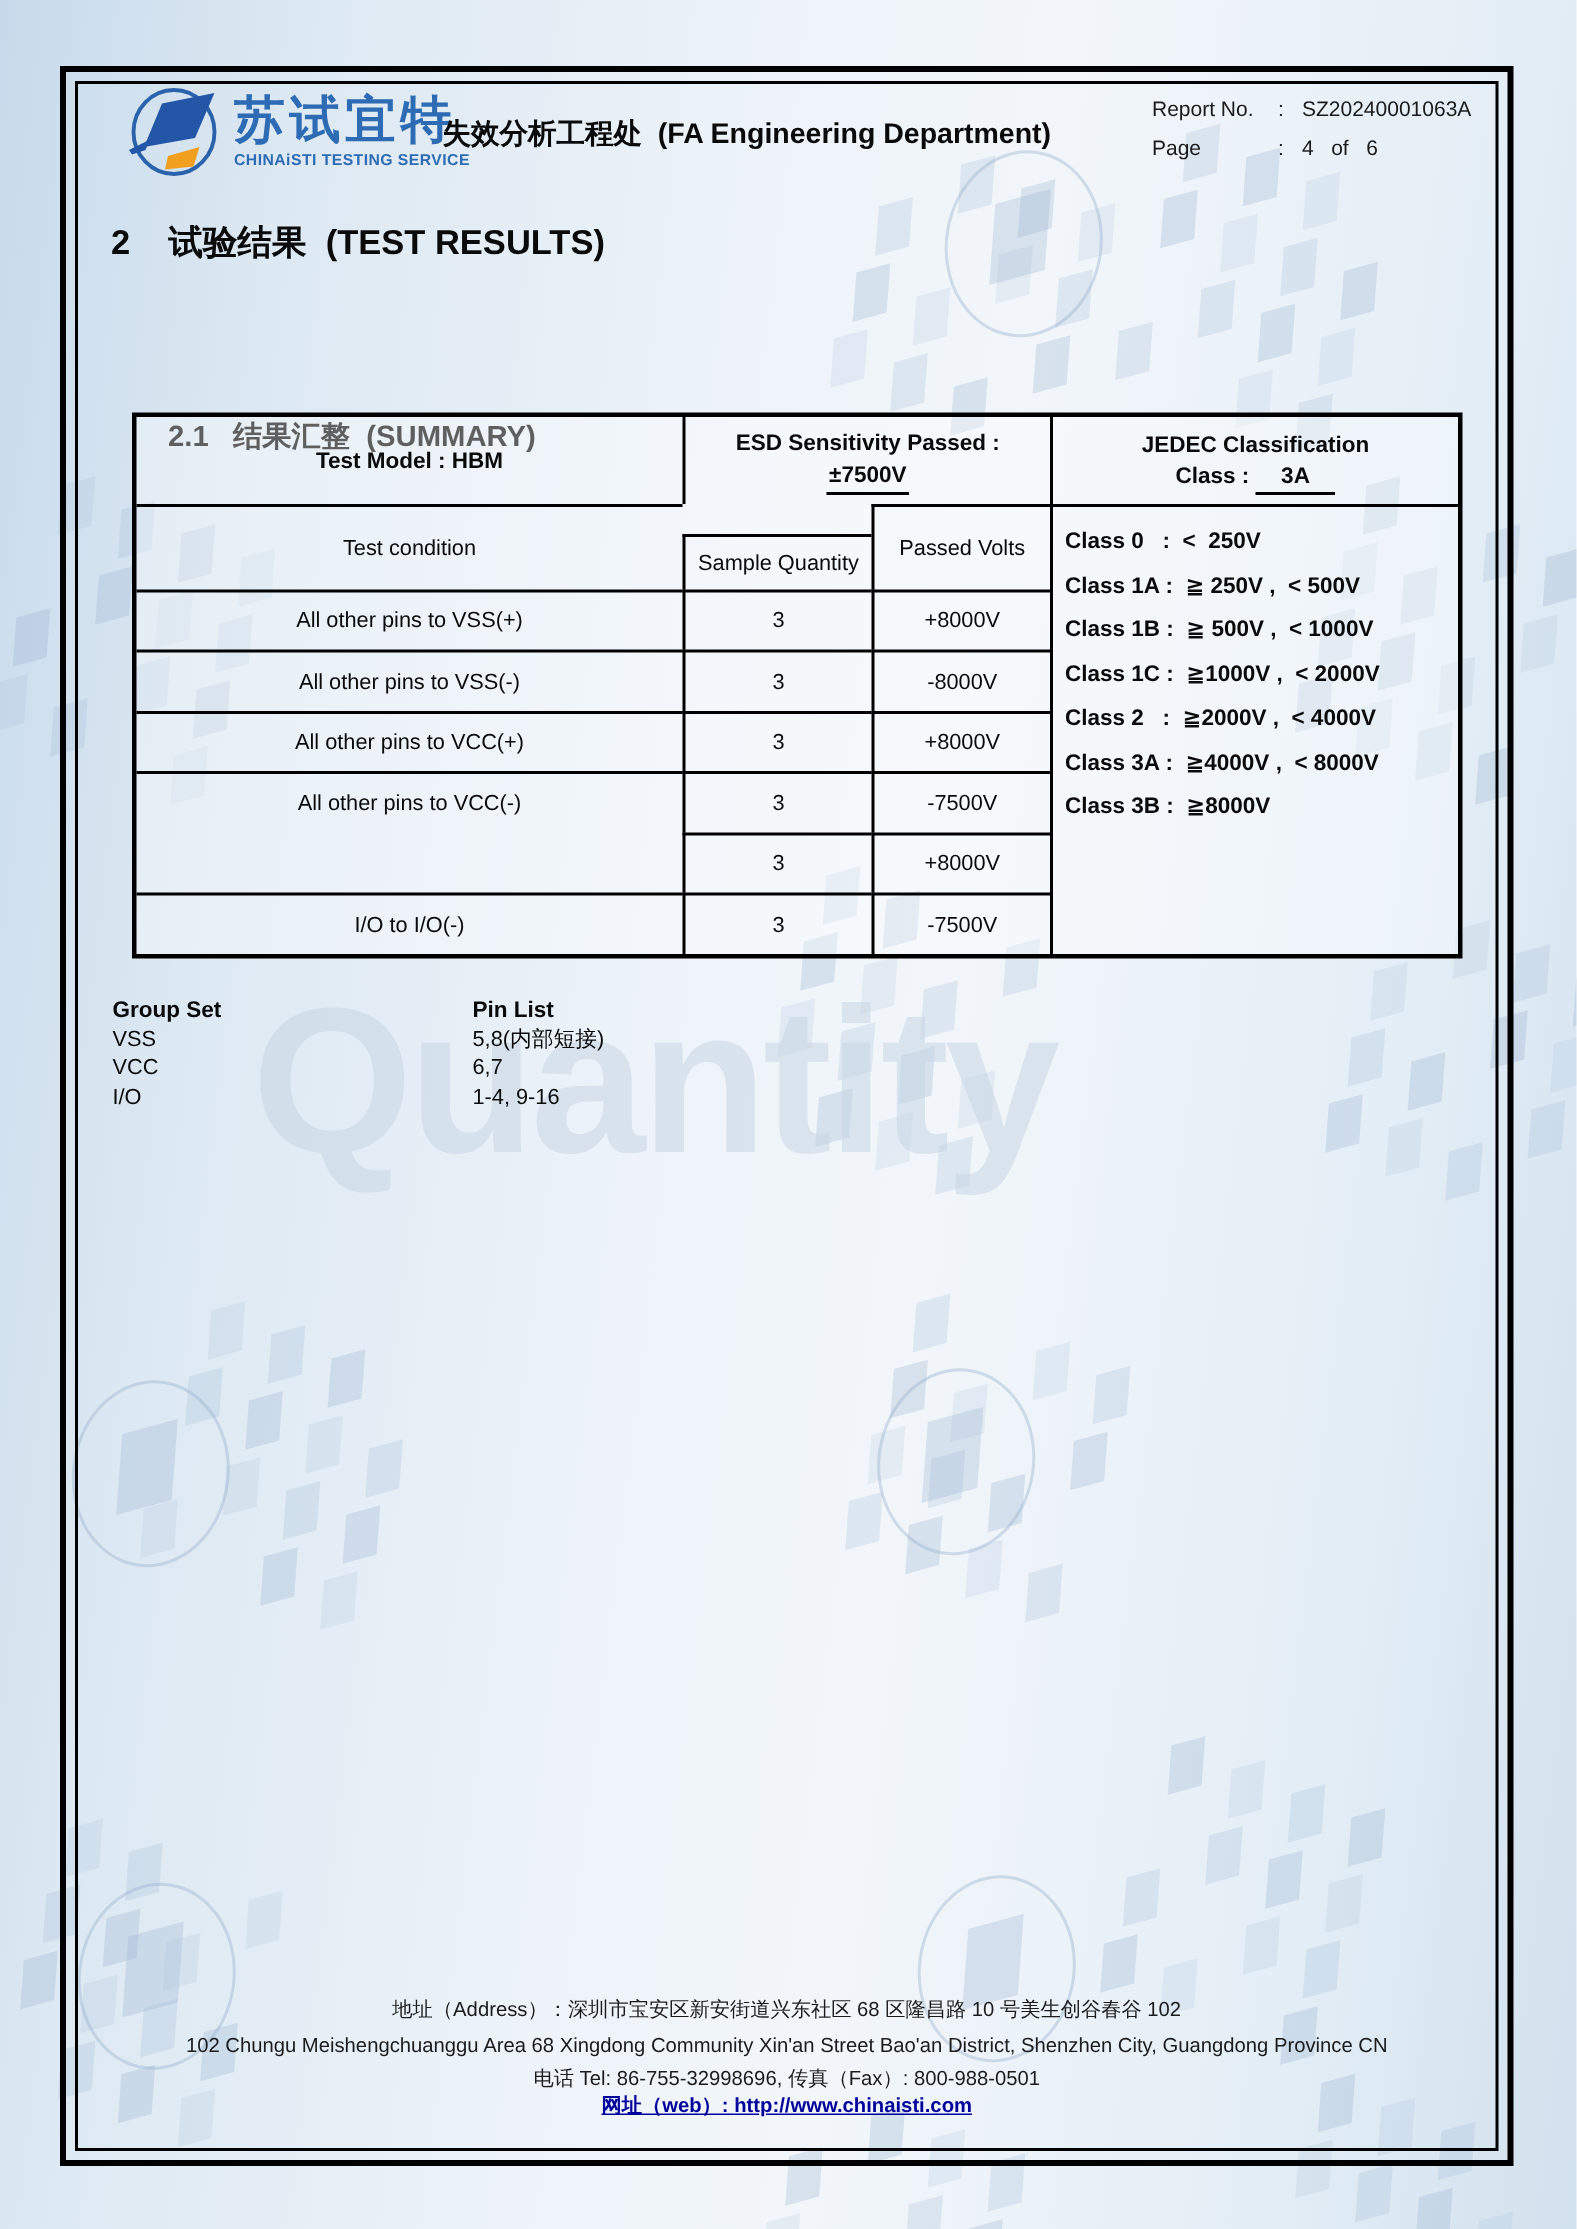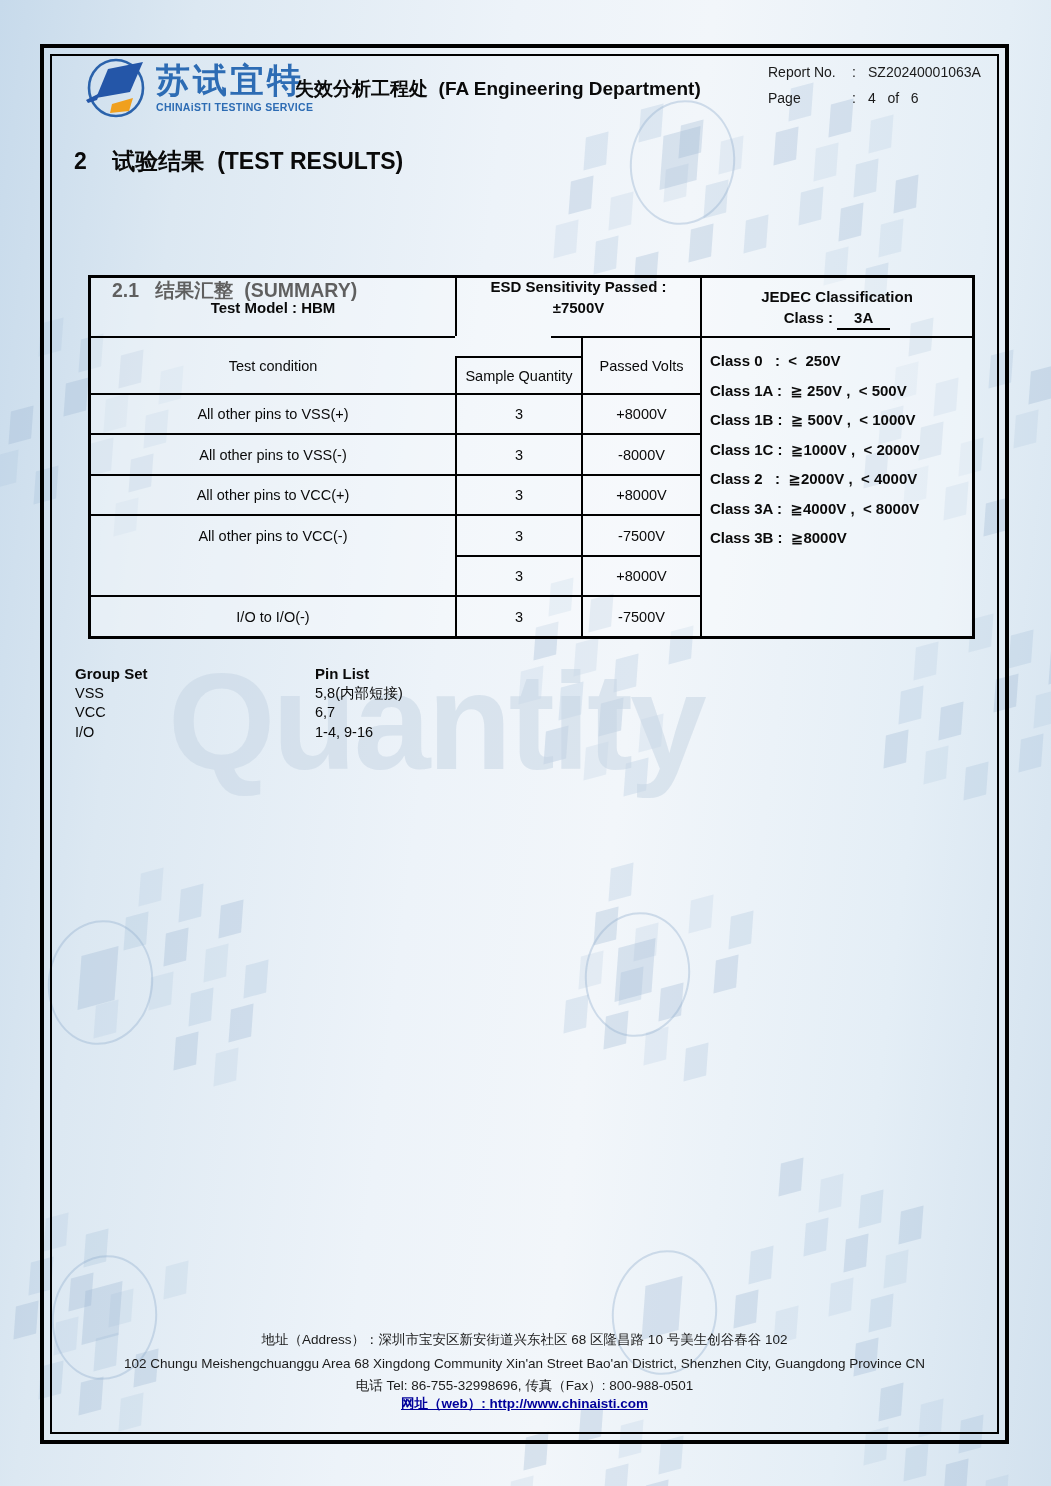--- a/index.html
+++ b/index.html
@@ -58,21 +58,21 @@
     border:3px solid #000;
     background:rgba(255,255,255,0.35);
   }
   .cell { border-left:2px solid #000; border-top:2px solid #000;
     display:flex; align-items:center; justify-content:center;
     text-align:center; font-size:14.5px; white-space:pre; }
   .cell.no-l { border-left:none; }
   .cell.no-t { border-top:none; }
   .cell.bold { font-weight:bold; font-size:15px; }
   .cell.two-line { flex-direction:column; line-height:21px; }
-  .u-line { border-bottom:2px solid #000; padding:0 2px 18px 2px; }
+  .u-line { border-bottom:2px solid #000; padding:0 2px 1px 2px; }
   .u-class { border-bottom:2px solid #000; padding:0 17px 2px 17px; }
   .jedec-body { grid-row:2/9; grid-column:4/5;
     flex-direction:column; align-items:flex-start; justify-content:flex-start;
     padding:8px 0 0 8px; }
   .jedec-line { font-weight:bold; font-size:15px; line-height:29.5px; white-space:pre; text-align:left; }
 
   
   .group-col { position:absolute; top:664px; font-size:14.5px; line-height:19.5px; }
   .group-col .col-h { font-weight:bold; font-size:15px; }
   #group-set { left:75px; }

